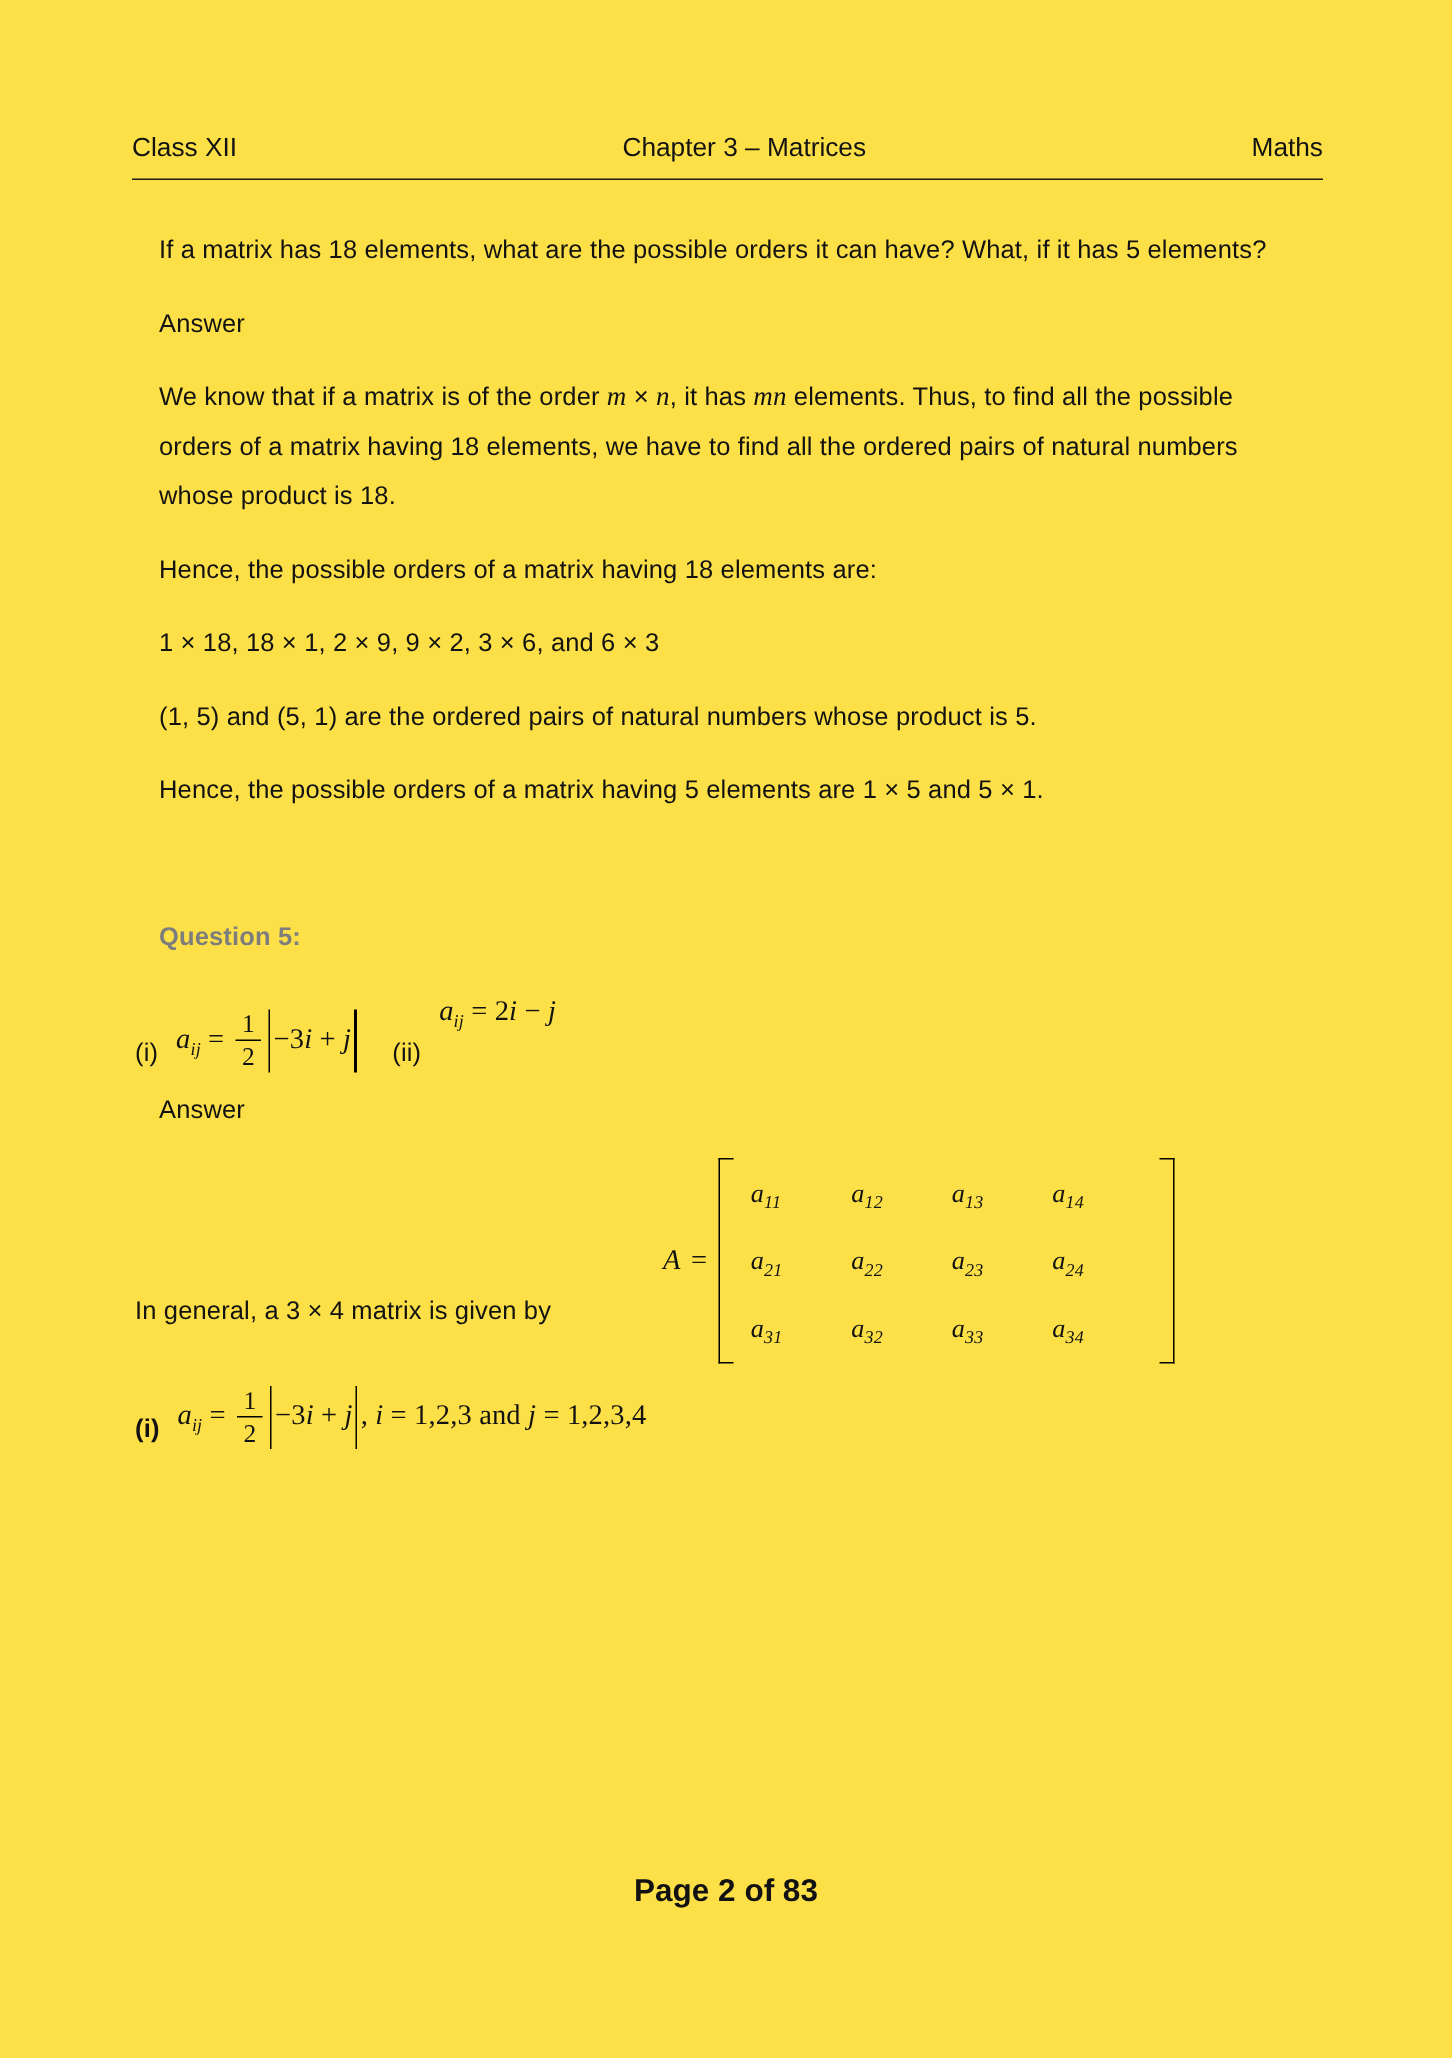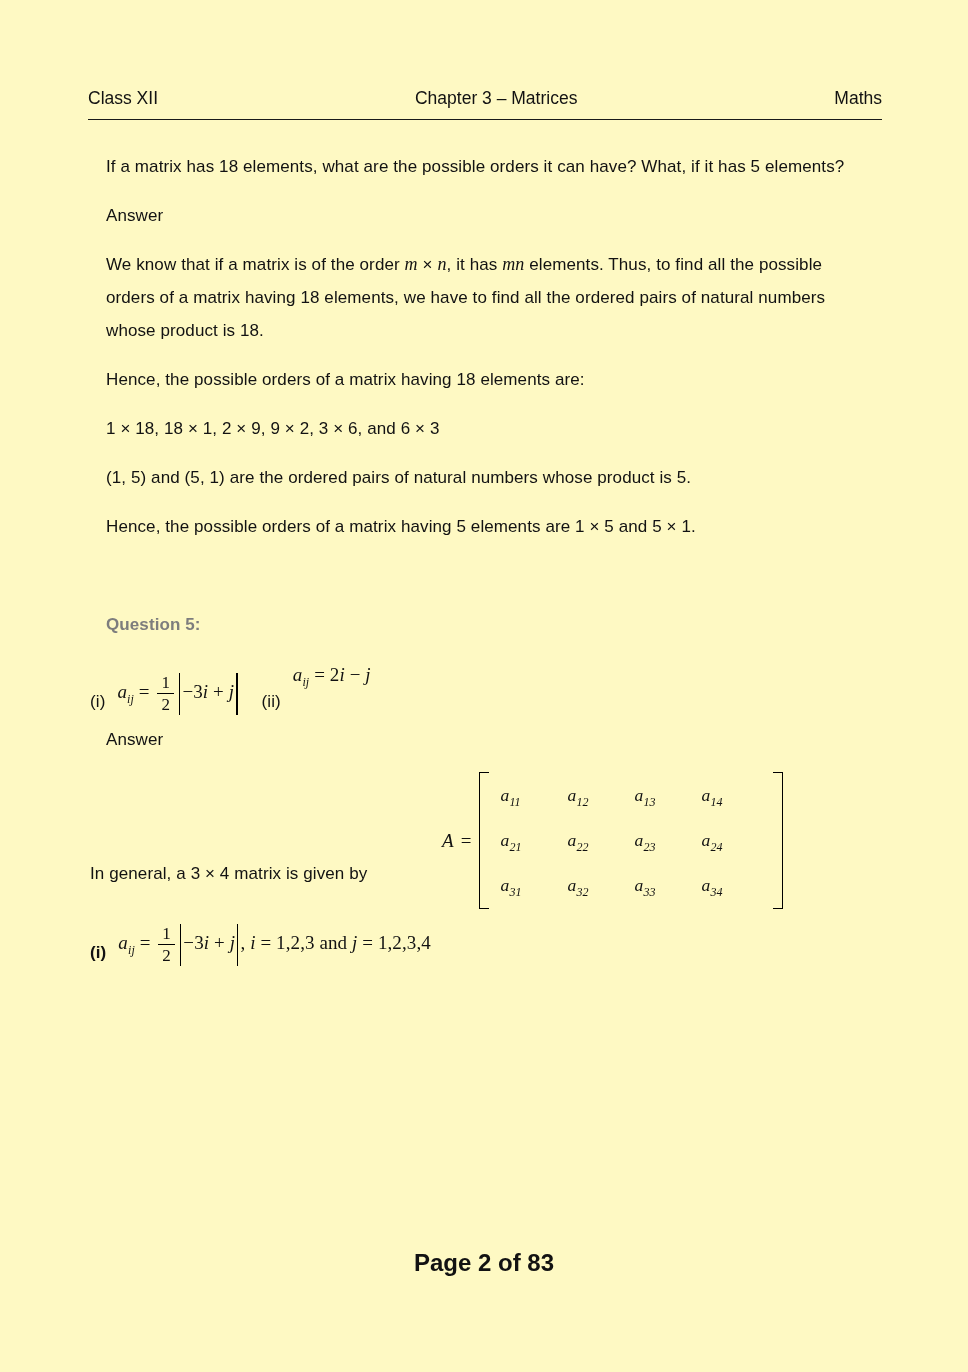--- a/index.html
+++ b/index.html
@@ -1,19 +1,19 @@
 <!DOCTYPE html>
 <html><head>
 <meta charset="utf-8">
 <style>
   html, body { margin: 0; padding: 0; background: #ffffff; }
   .page {
     position: relative;
     width: 968px; height: 1372px;
-    background: #fef9c3;
+    background: #fde047;
     color: #121212;
     font-family: "Liberation Sans", sans-serif;
     margin: 0 auto;
     overflow: hidden;
   }
   
   .header {
     position: absolute; top: 88px; left: 88px; width: 794px;
     display: flex; justify-content: space-between; align-items: baseline;
     font-size: 17.5px;
@@ -53,21 +53,21 @@
   .bracket.right { border-right: 1.8px solid #000; border-top: 1.8px solid #000; border-bottom: 1.8px solid #000; }
   .matrix-grid { display: grid; grid-template-columns: repeat(4, 67px); padding: 8px 4px 8px 12px; row-gap: 14px; }
   .cell { line-height: 31px; height: 31px; font-size: 17.5px; font-family: "Liberation Serif", serif; }
   .caption { position: absolute; left: 0; bottom: 2px; }
 
   .genline { display: flex; align-items: flex-end; margin-top: 16px; min-height: 58px; }
 
   
   .footer {
     position: absolute; left: 0; top: 1249px; width: 100%;
-    text-align: center; font-weight: 700; font-size: 24px;
+    text-align: center; font-weight: 700; font-size: 21px;
   }
 </style>
 </head>
 <body>
 
 <div class="page">
 
   <div class="header">
     <span>Class XII</span>
     <span>Chapter 3 – Matrices</span>

